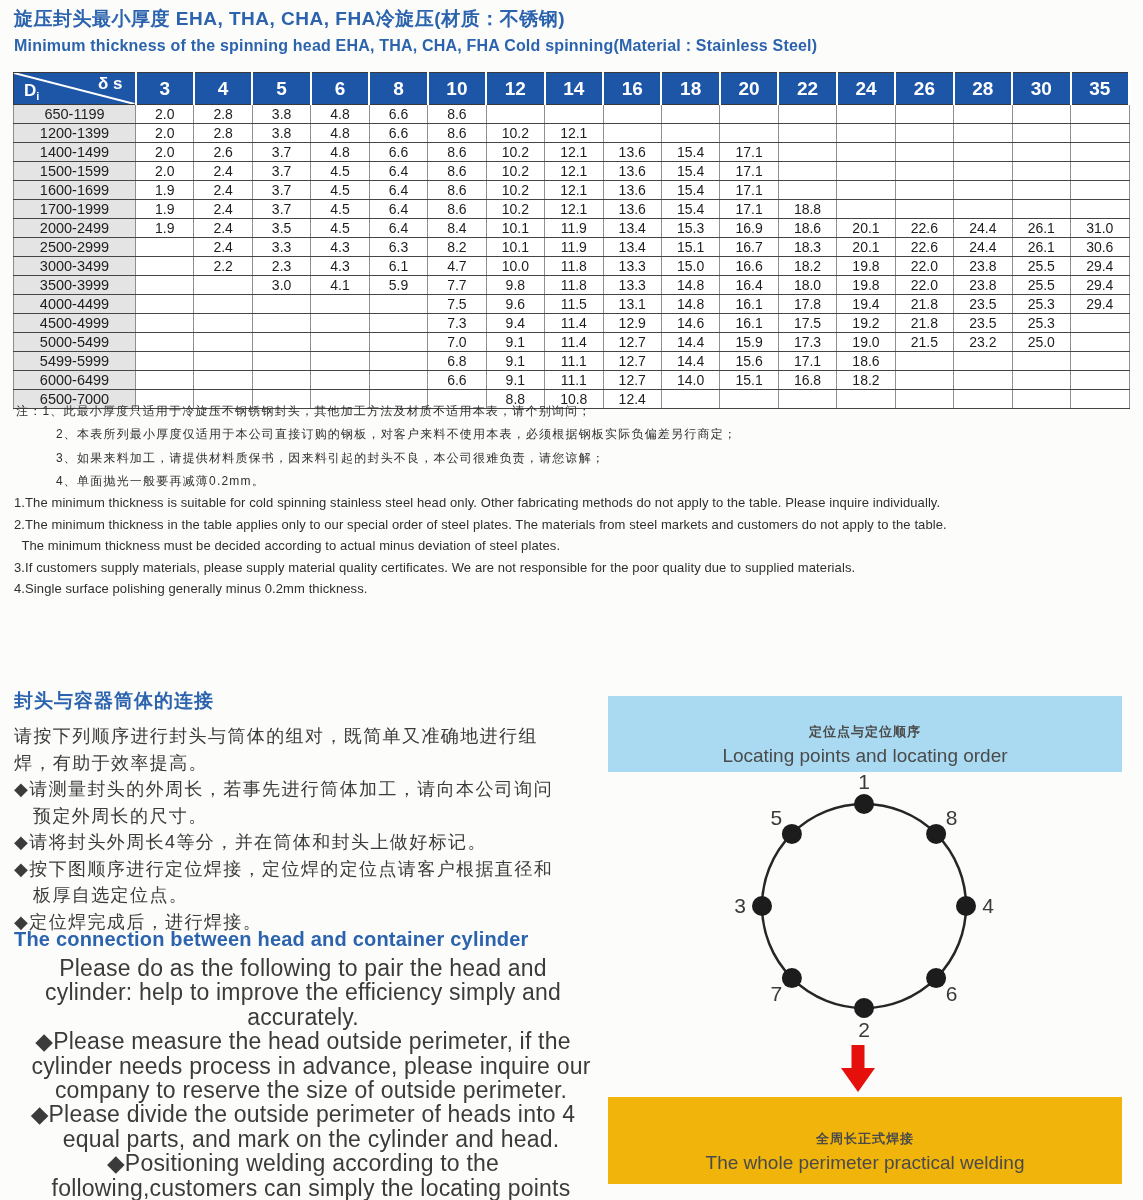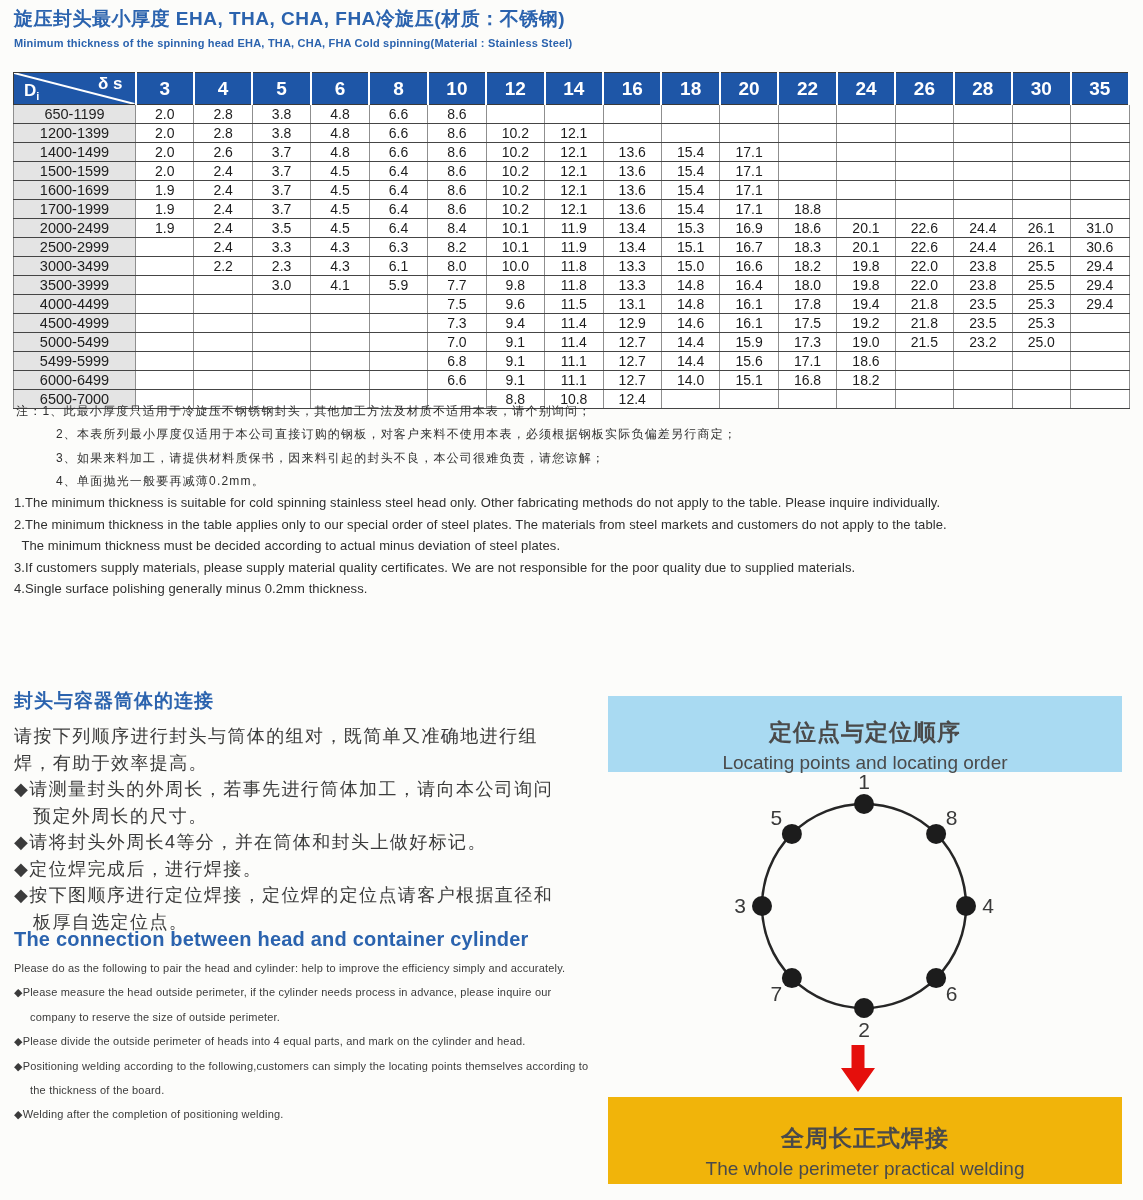--- a/index.html
+++ b/index.html
@@ -5,21 +5,21 @@
   html,body { margin:0; padding:0; background:#ffffff; }
   .page {
     position:relative; width:1143px; height:1200px; overflow:hidden;
     background:#fcfcfa;
     font-family:"Liberation Sans","DejaVu Sans",sans-serif;
     color:#2e2e2e;
   }
   
   .titles { position:absolute; left:14px; top:6px; }
   .title-cn { color:var(--title-blue,#2b63ae); font-size:19px; font-weight:bold; letter-spacing:0.5px; }
-  .title-en { color:var(--title-blue,#2b63ae); font-size:11px; font-weight:600; margin-top:5px; letter-spacing:0.2px; }
+  .title-en { color:var(--title-blue,#2b63ae); font-size:16px; font-weight:600; margin-top:5px; letter-spacing:0.2px; }
 
   
   table.thk { position:absolute; left:13px; top:72px; width:1117px;
     border-collapse:collapse; table-layout:fixed; border:1px solid #3a3a3a; }
   table.thk col.c0 { width:122px; }
   table.thk th {
     background:var(--header-blue,#1e56a7); color:#fff; font-size:19px; font-weight:bold;
     height:31px; padding:0; text-align:center; border:2px solid #fff;
     border-top:1px solid #3a3a3a; border-bottom:1px solid #3a3a3a;
   }
@@ -44,29 +44,29 @@
 
   
   .conn-cn { position:absolute; left:14px; top:688px; width:558px; }
   .conn-cn h3 { margin:0 0 9px 0; color:var(--title-blue,#2b63ae); font-size:19px; font-weight:bold; letter-spacing:1px; }
   .conn-cn p, .conn-cn li { font-size:18px; letter-spacing:1.4px; line-height:26.5px; color:#3b3b3b; margin:0; }
   .conn-cn ul, .conn-en ul { list-style:none; margin:0; padding:0; }
   .conn-cn li { text-indent:-19px; padding-left:19px; }
 
   .conn-en { position:absolute; left:14px; top:928px; width:578px; }
   .conn-en h3 { margin:0 0 5px 0; color:var(--title-blue,#2b63ae); font-size:20px; font-weight:600; letter-spacing:0.2px; }
-  .conn-en p, .conn-en li { font-size:11px; line-height:24.4px; color:#3b3b3b; margin:0; letter-spacing:0.2px; }
+  .conn-en p, .conn-en li { font-size:23px; line-height:24.4px; color:#3b3b3b; margin:0; letter-spacing:0.2px;text-align:center; }
   .conn-en li { text-indent:-16px; padding-left:16px; }
 
   
   .banner { position:absolute; left:608px; width:514px; display:flex; flex-direction:column;
     justify-content:center; align-items:center; text-align:center; }
   .banner-top { top:696px; height:76px; background:var(--banner-blue,#a9daf2); }
   .banner-bottom { top:1097px; height:87px; background:var(--banner-yellow,#f1b40a); }
-  .banner .cn { font-size:23px; font-weight:600; color:#4a4a4a; letter-spacing:1px;margin-top:22px; }
+  .banner .cn { font-size:13px; font-weight:600; color:#4a4a4a; letter-spacing:1px;margin-top:22px; }
   .banner .en { font-size:19px; font-weight:500; color:#4a4a4a; margin-top:4px; }
 
   svg.diagram { position:absolute; left:608px; top:773px; width:514px; height:324px; }
 </style>
 </head>
 <body>
 
 <div class="page">
 
   <div class="titles">
@@ -267,21 +267,21 @@
           <td>26.1</td>
           <td>30.6</td>
         </tr>
         <tr>
           <td class="rowlabel">3000-3499</td>
           <td></td>
           <td>2.2</td>
           <td>2.3</td>
           <td>4.3</td>
           <td>6.1</td>
-          <td>8.0</td>
+          <td>4.7</td>
           <td>10.0</td>
           <td>11.8</td>
           <td>13.3</td>
           <td>15.0</td>
           <td>16.6</td>
           <td>18.2</td>
           <td>19.8</td>
           <td>22.0</td>
           <td>23.8</td>
           <td>25.5</td>
@@ -437,22 +437,22 @@
       <div class="indent">4、单面抛光一般要再减薄0.2mm。</div>
     </div>
   <div class="notes-en"><div>1.The minimum thickness is suitable for cold spinning stainless steel head only. Other fabricating methods do not apply to the table. Please inquire individually.</div><div>2.The minimum thickness in the table applies only to our special order of steel plates. The materials from steel markets and customers do not apply to the table.</div><div>  The minimum thickness must be decided according to actual minus deviation of steel plates.</div><div>3.If customers supply materials, please supply material quality certificates. We are not responsible for the poor quality due to supplied materials.</div><div>4.Single surface polishing generally minus 0.2mm thickness.</div></div>
 
   <div class="conn-cn">
     <h3>封头与容器筒体的连接</h3>
     <p>请按下列顺序进行封头与筒体的组对，既简单又准确地进行组焊，有助于效率提高。</p>
     <ul>
         <li>◆请测量封头的外周长，若事先进行筒体加工，请向本公司询问预定外周长的尺寸。</li>
         <li>◆请将封头外周长4等分，并在筒体和封头上做好标记。</li>
+        <li>◆按下图顺序进行定位焊接，定位焊的定位点请客户根据直径和板厚自选定位点。</li>
         <li>◆定位焊完成后，进行焊接。</li>
-        <li>◆按下图顺序进行定位焊接，定位焊的定位点请客户根据直径和板厚自选定位点。</li>
       </ul>
   </div>
 
   <div class="conn-en">
     <h3>The connection between head and container cylinder</h3>
     <p>Please do as the following to pair the head and cylinder: help to improve the efficiency simply and accurately.</p>
     <ul>
         <li>◆Please measure the head outside perimeter, if the cylinder needs process in advance, please inquire our company to reserve the size of outside perimeter.</li>
         <li>◆Please divide the outside perimeter of heads into 4 equal parts, and mark on the cylinder and head.</li>
         <li>◆Positioning welding according to the following,customers can simply the locating points themselves according to the thickness of the board.</li>

